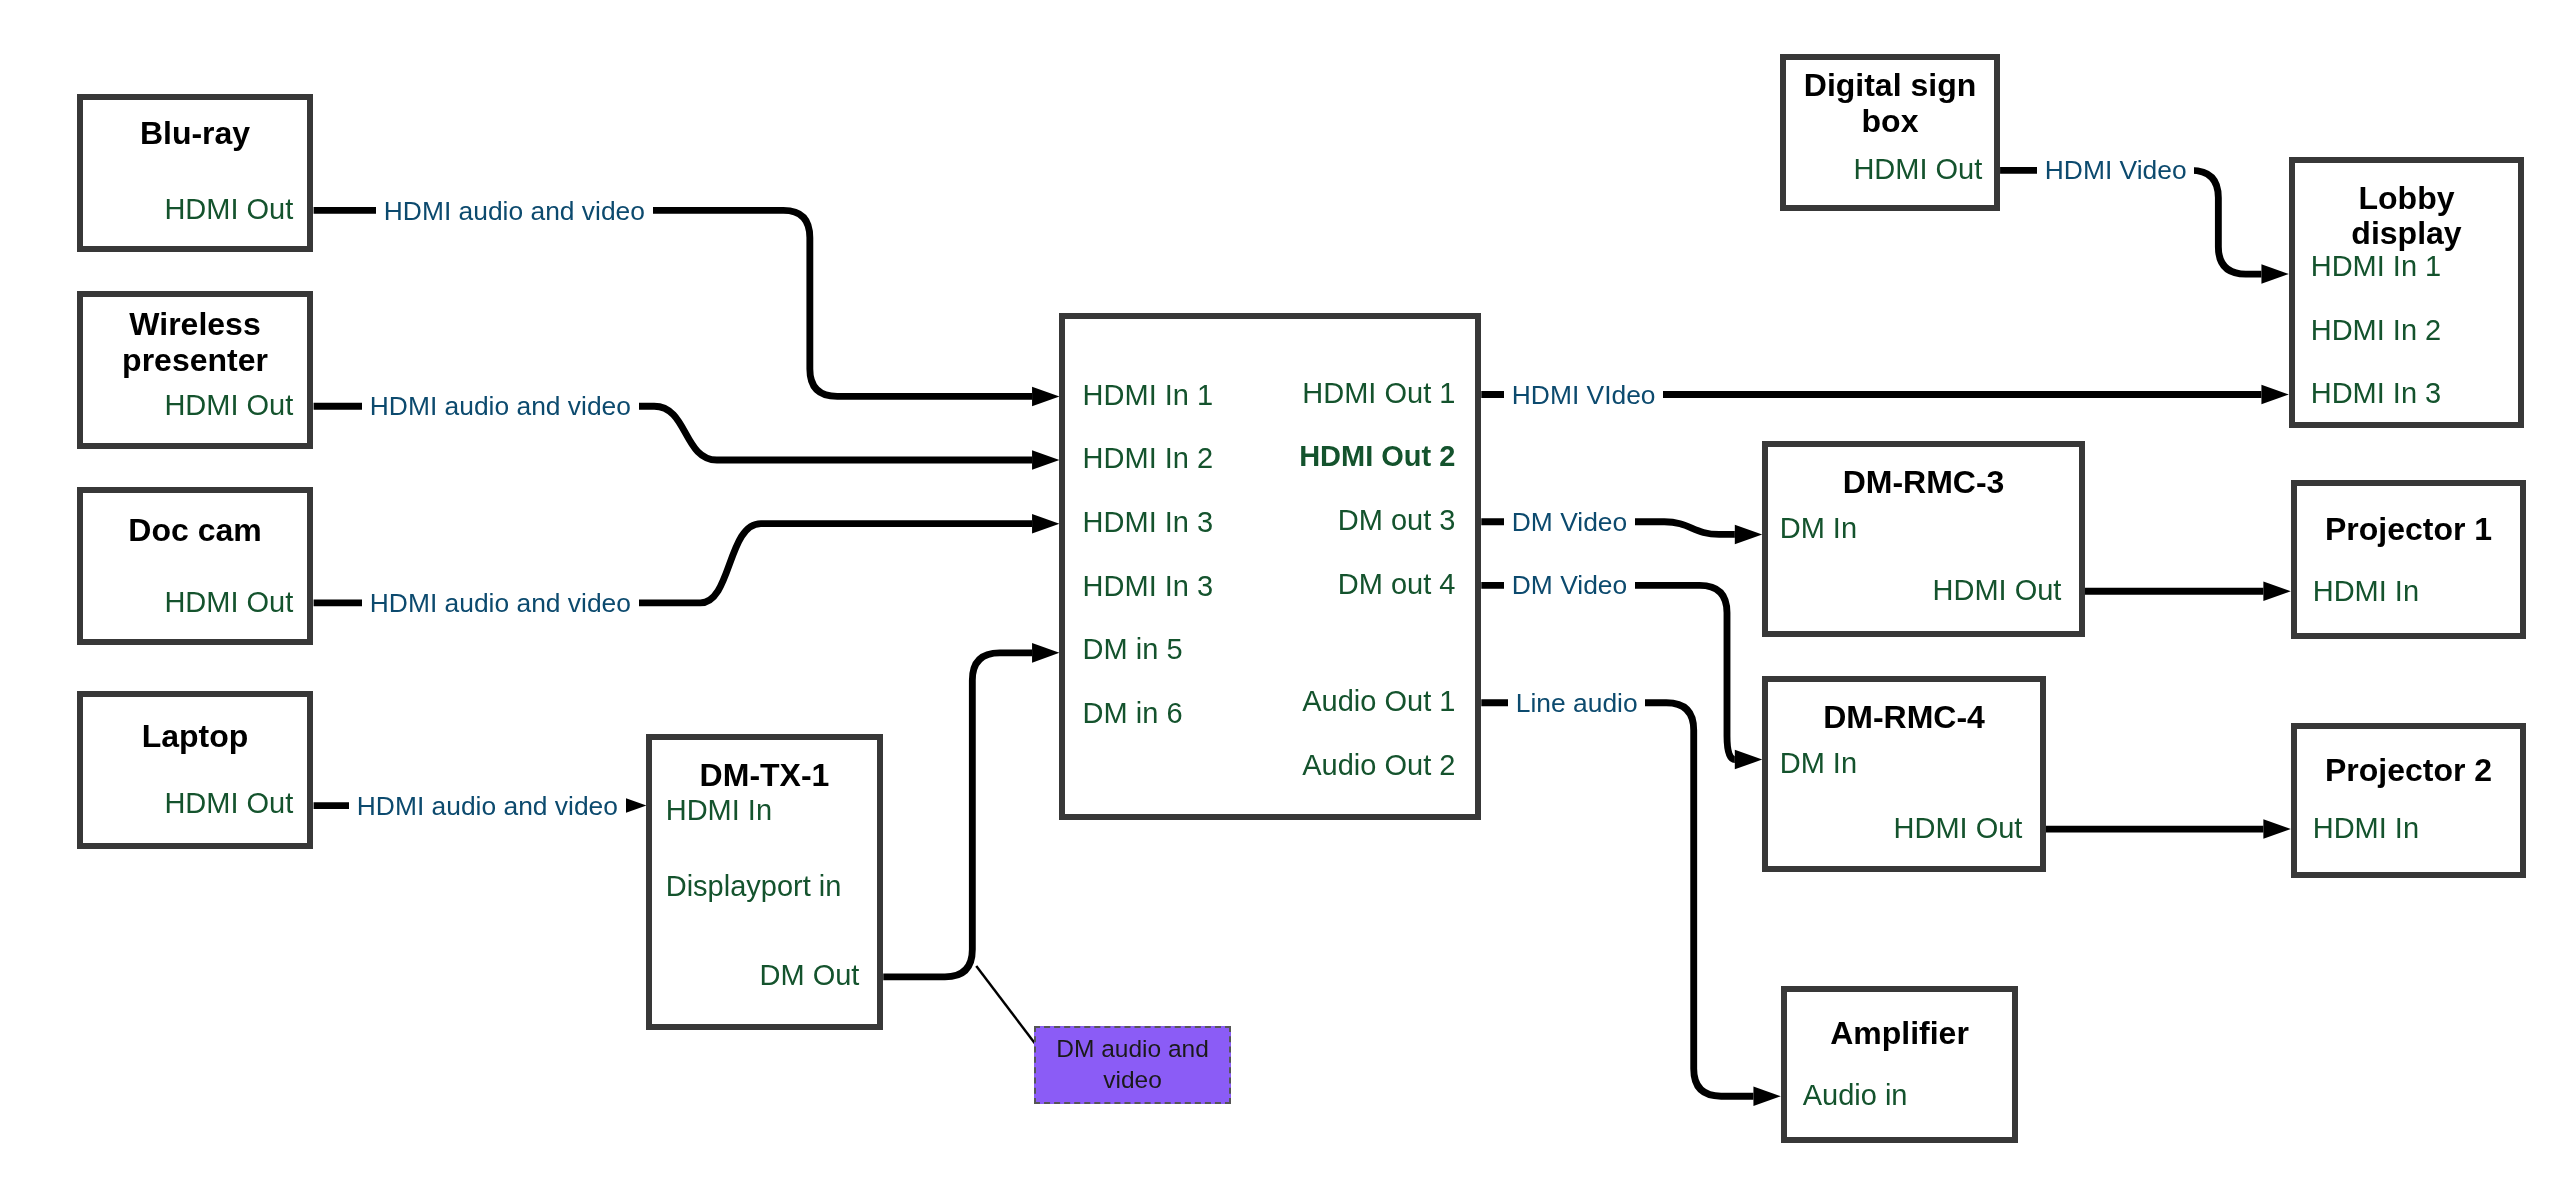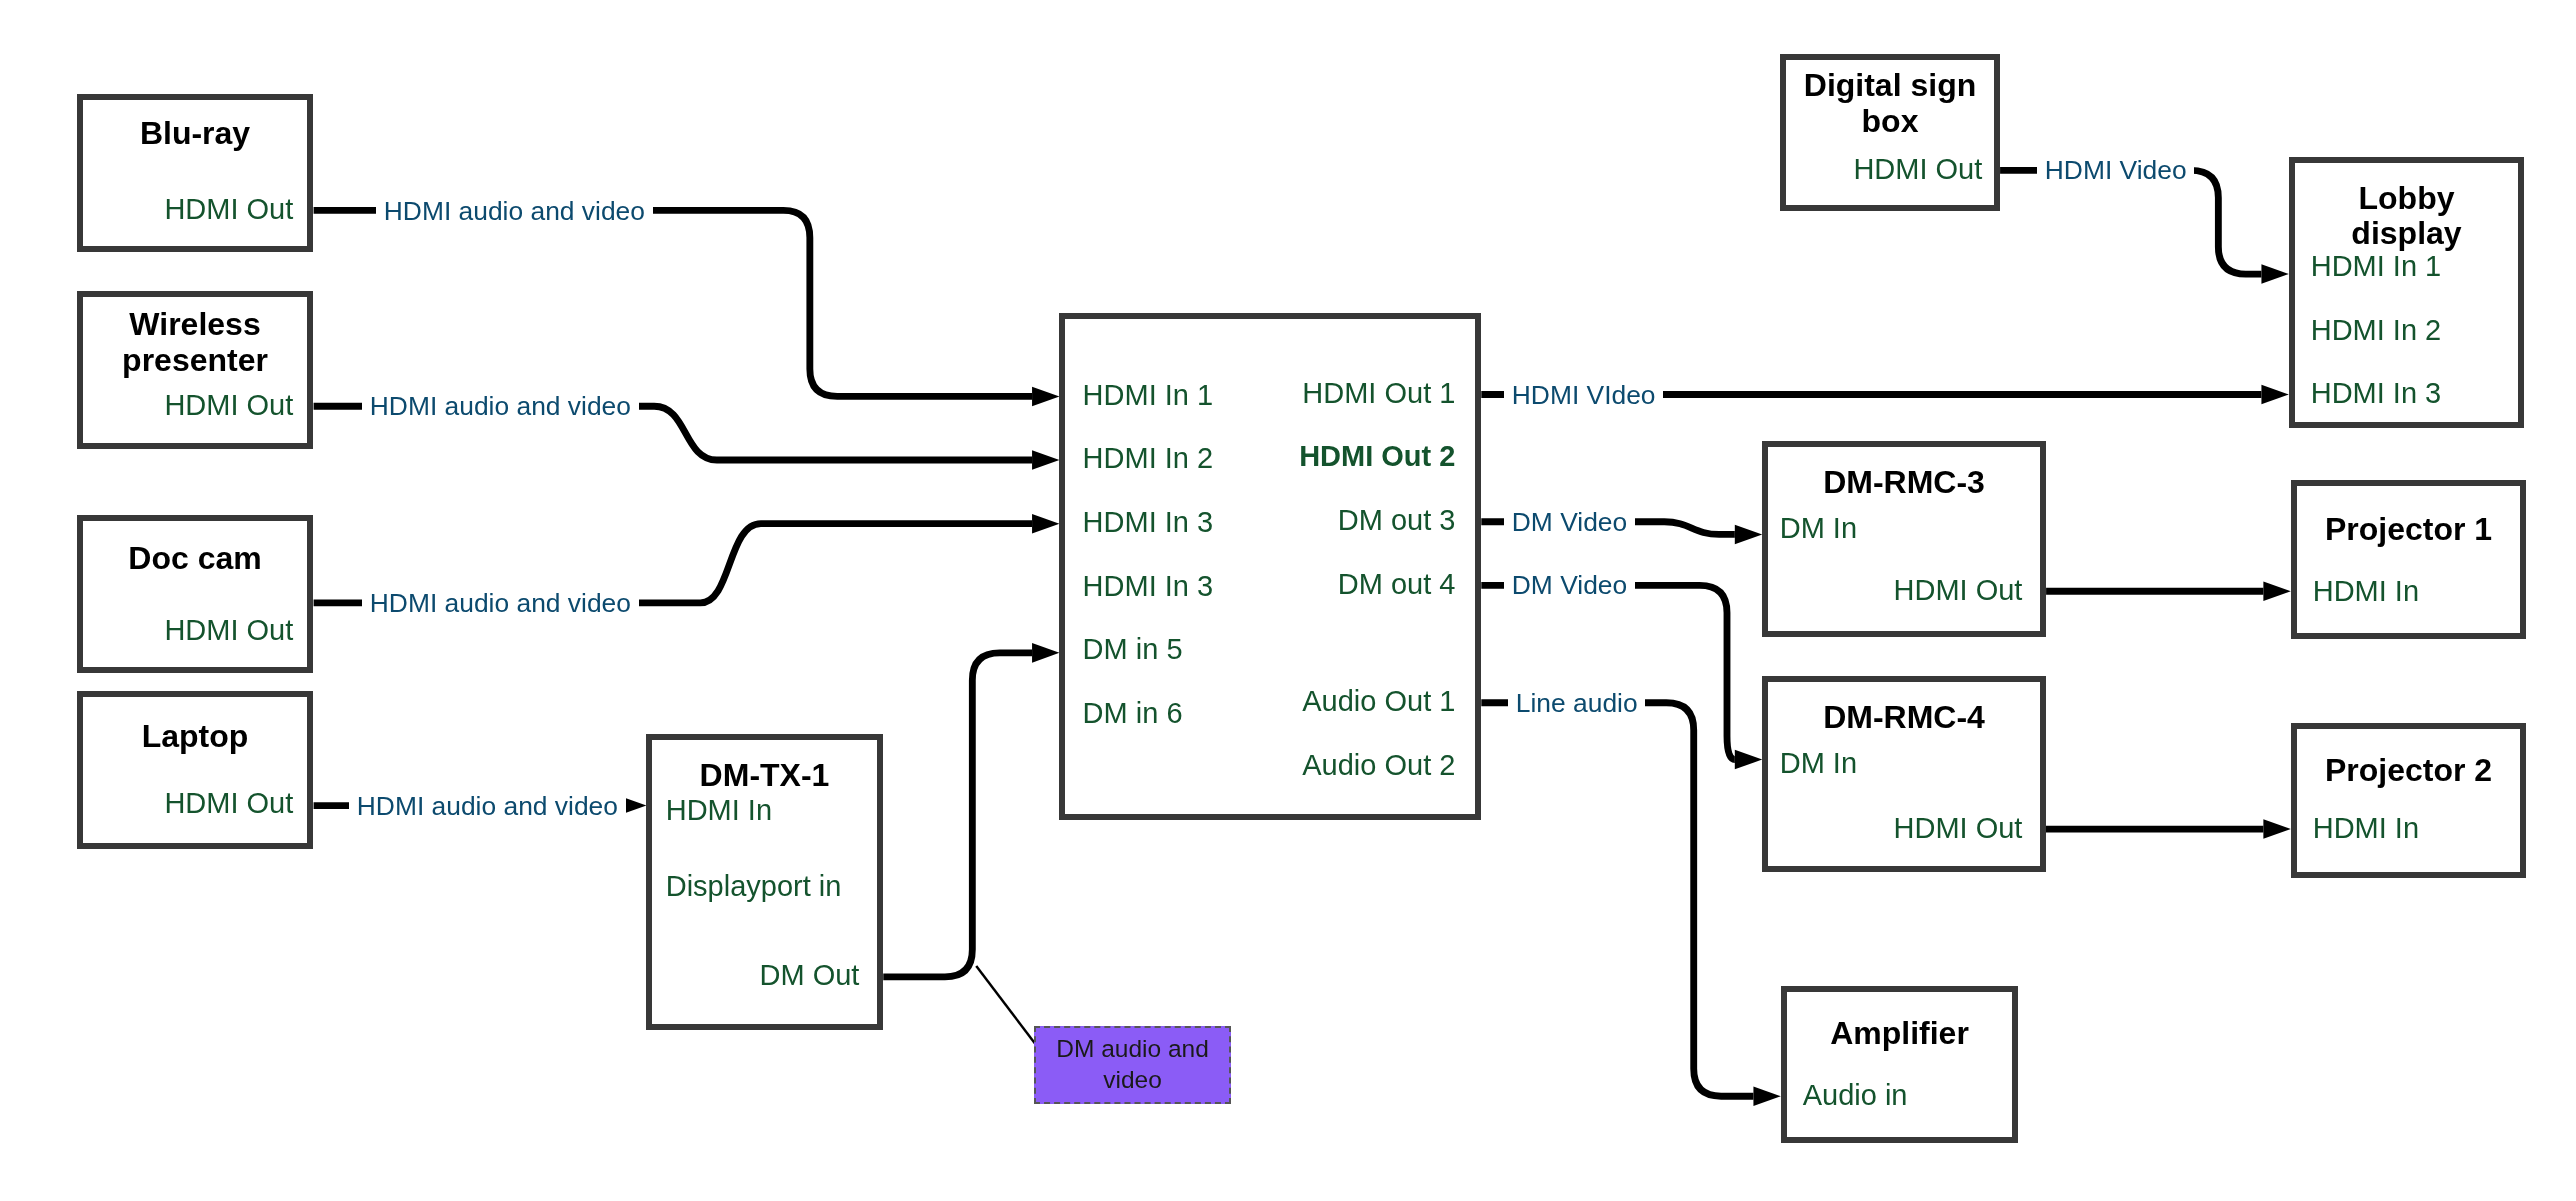--- a/index.html
+++ b/index.html
@@ -48,21 +48,21 @@
   <div class="node" style="left:77px;top:94px;width:236px;height:158px;">
     <div class="title" style="margin-top:15.7px;">Blu-ray</div>
     <div class="port pr" style="top:93px;">HDMI Out</div>
   </div>
 
   <div class="node" style="left:77px;top:291px;width:236px;height:158px;">
     <div class="title" style="margin-top:9.8px;">Wireless presenter</div>
     <div class="port pr" style="top:92px;">HDMI Out</div>
   </div>
 
-  <div class="node" style="left:77px;top:487px;width:236px;height:158px;margin-top:28px;">
+  <div class="node" style="left:77px;top:487px;width:236px;height:158px;">
     <div class="title" style="margin-top:19.6px;">Doc cam</div>
     <div class="port pr" style="top:93px;">HDMI Out</div>
   </div>
 
   <div class="node" style="left:77px;top:691px;width:236px;height:158px;">
     <div class="title" style="margin-top:21.5px;">Laptop</div>
     <div class="port pr" style="top:90px;">HDMI Out</div>
   </div>
 
   <div class="node" style="left:646px;top:734px;width:237px;height:296px;">
@@ -92,21 +92,21 @@
     <div class="port pr" style="top:93px;right:11.7px;">HDMI Out</div>
   </div>
 
   <div class="node" style="left:2289px;top:157px;width:235px;height:271px;">
     <div class="title t-narrow" style="margin-top:17.6px;">Lobby display</div>
     <div class="port pl" style="top:87px;">HDMI In 1</div>
     <div class="port pl" style="top:151px;">HDMI In 2</div>
     <div class="port pl" style="top:214px;">HDMI In 3</div>
   </div>
 
-  <div class="node" style="left:1762px;top:441px;width:284px;height:196px;">
+  <div class="node" style="left:1762px;top:441px;width:323px;height:196px;">
     <div class="title" style="margin-top:17.6px;">DM-RMC-3</div>
     <div class="port pl" style="top:65px;left:11.7px;">DM In</div>
     <div class="port pr" style="top:127px;right:17.6px;">HDMI Out</div>
   </div>
 
   <div class="node" style="left:1762px;top:676px;width:284px;height:196px;">
     <div class="title" style="margin-top:17.6px;">DM-RMC-4</div>
     <div class="port pl" style="top:65px;left:11.7px;">DM In</div>
     <div class="port pr" style="top:130px;right:17.6px;">HDMI Out</div>
   </div>

